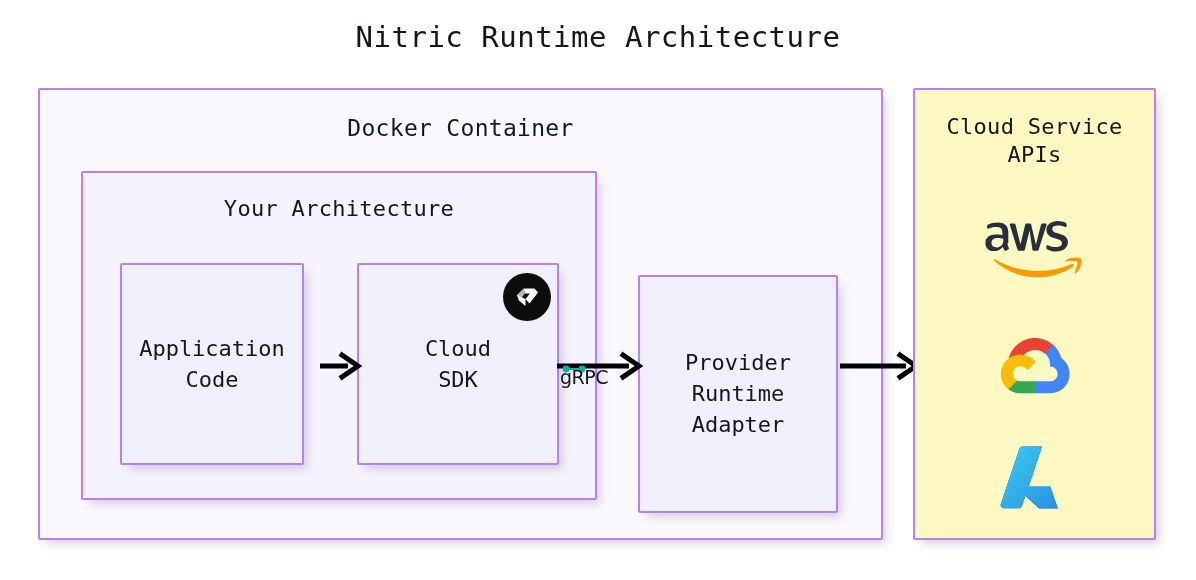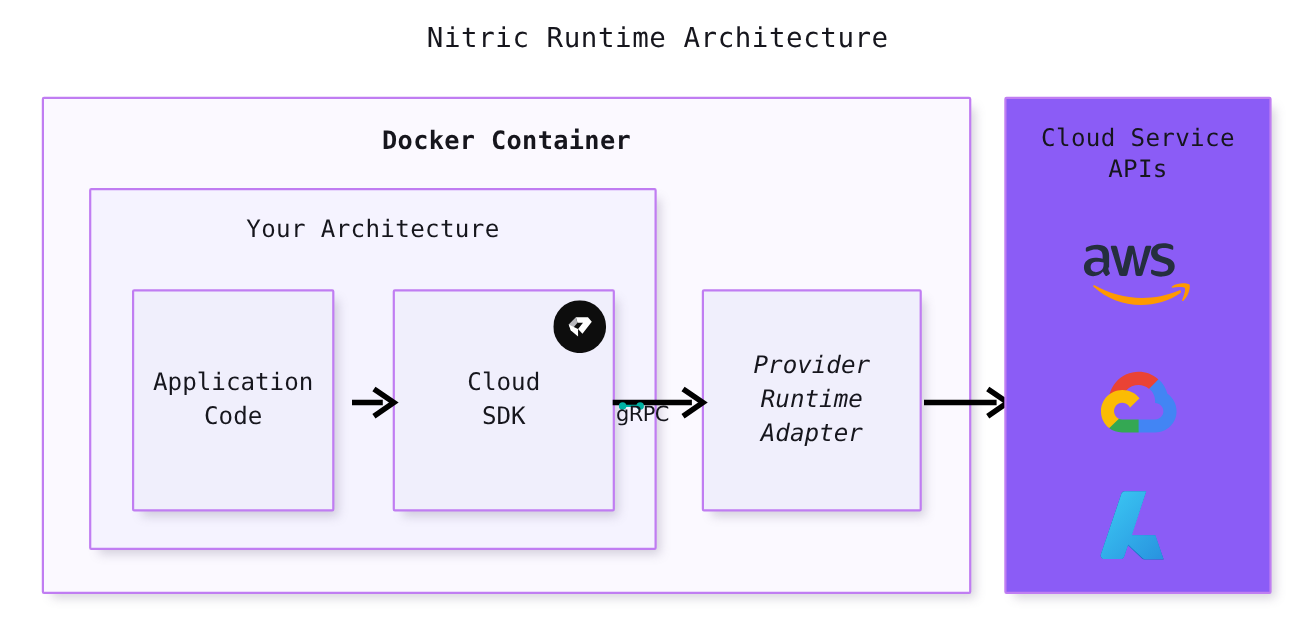--- a/index.html
+++ b/index.html
@@ -22,21 +22,21 @@
   }
 
   
   .diagram-title {
     position: absolute;
     left: 0;
     top: 20px;
     width: 1196px;
     text-align: center;
     font-family: "DejaVu Sans Mono", "Liberation Mono", monospace;
-    font-size: 25px;
+    font-size: 29px;
     letter-spacing: 0.5px;
     color: #16161d;
     white-space: pre;
   }
 
   
   .box {
     position: absolute;
     box-sizing: border-box;
     border: 2.5px solid #c07df2;
@@ -60,21 +60,20 @@
 
   
   #docker-container {
     left: 38px;  top: 88px;
     width: 845px; height: 452px;
   }
   #docker-container > .box-label {
     top: 24px;
     font-size: 23px;
     letter-spacing: 0.3px;
-    font-weight: bold;
   }
 
   
   #your-application {
     left: 81px;  top: 171px;
     width: 516px; height: 329px;
   }
   #your-application > .box-label {
     top: 22px;
     font-size: 22px;
@@ -84,41 +83,41 @@
   
   #application-code {
     left: 120px; top: 263px;
     width: 184px; height: 202px;
   }
   #nitric-sdk {
     left: 357px; top: 263px;
     width: 202px; height: 202px;
   }
   #provider-runtime-adapter {
-    left: 638px; top: 263px;
-    width: 200px; height: 202px; font-style: italic;
+    left: 638px; top: 275px;
+    width: 200px; height: 238px;
   }
   .leaf-text {
     position: absolute;
     left: 0; top: 50%;
     transform: translateY(-50%);
     width: 100%;
     text-align: center;
     font-size: 22px;
     color: #16161d;
     line-height: 1.42;
     white-space: pre-line;
     font-family: "DejaVu Sans Mono", "Liberation Mono", monospace;
   }
 
   
   #cloud-service-apis {
     left: 913px; top: 88px;
     width: 243px; height: 452px;
-    background: #8b5cf6;
+    background: #fef9c3;
   }
   #cloud-service-apis > .box-label {
     top: 23px;
     font-size: 22px;
     letter-spacing: 0.3px;
   }
   .cloud-logos {
     position: absolute;
     left: 0; top: 105px;
     width: 100%;

